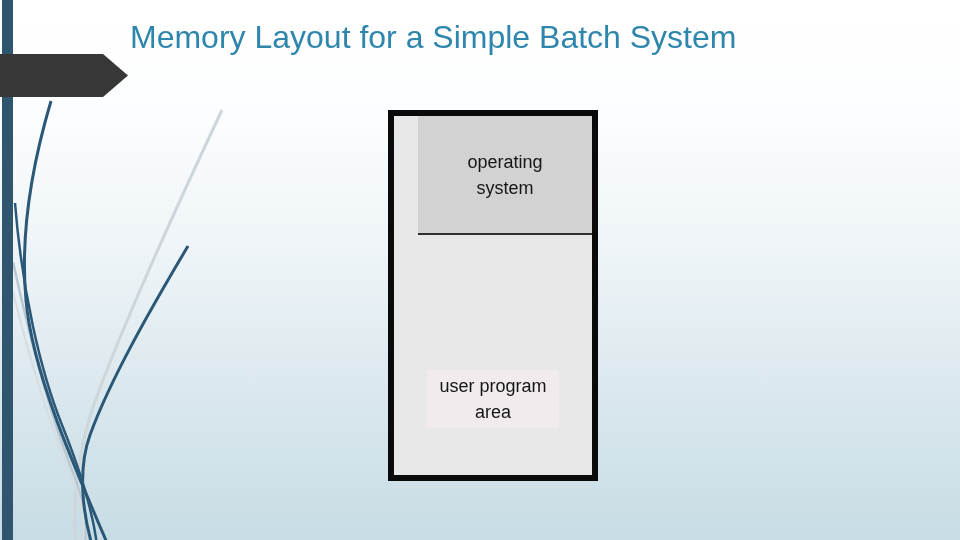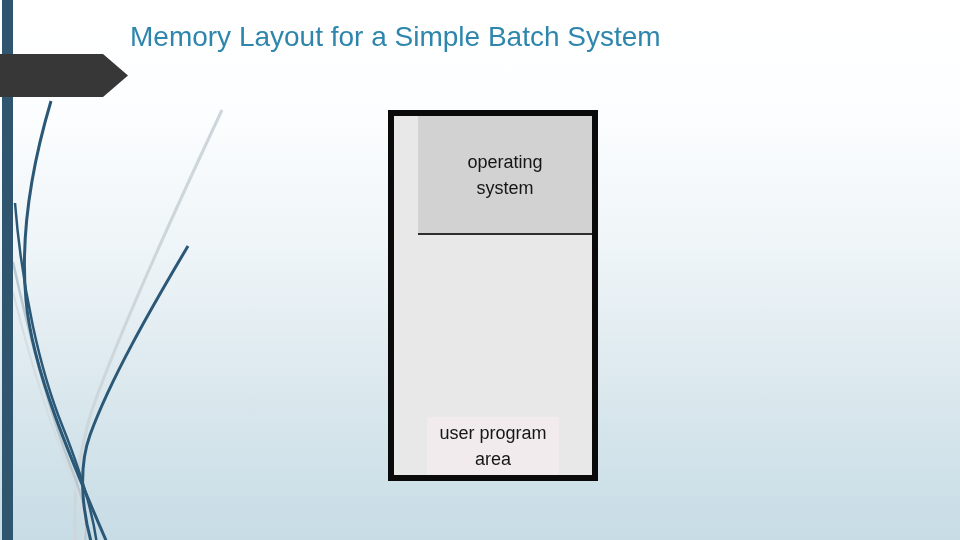--- a/index.html
+++ b/index.html
@@ -28,21 +28,21 @@
     position: absolute;
     left: 0;
     top: 0;
     width: 300px;
     height: 540px;
   }
   .slide-title {
     position: absolute;
     left: 130px;
     top: 21px;
-    font-size: 28px;
+    font-size: 32px;
     line-height: 32px;
     color: #2e86ad;
     white-space: nowrap;
   }
   .memory-box {
     position: absolute;
     left: 388px;
     top: 110px;
     width: 198px;  
     height: 359px; 
@@ -58,21 +58,21 @@
     display: flex;
     align-items: center;
     justify-content: center;
     margin-left: 24px;
   }
   .section-user {
     flex: 1;
     background: #e8e8e8;
     display: flex;
     justify-content: center;
-    align-items: flex-end;
+    align-items: center;
     padding-top: 88px;
   }
   .box-label {
     font-size: 18px;
     line-height: 26px;
     color: #161616;
     text-align: center;
     white-space: pre-line;
   }
   .user-label-patch {

